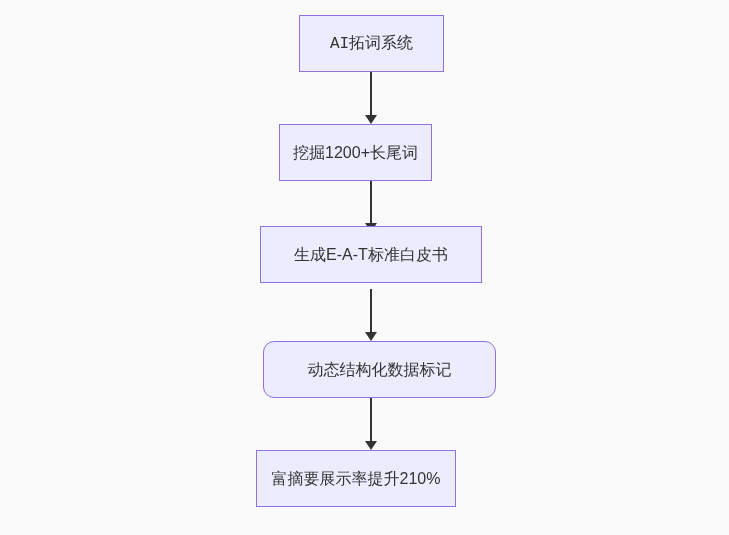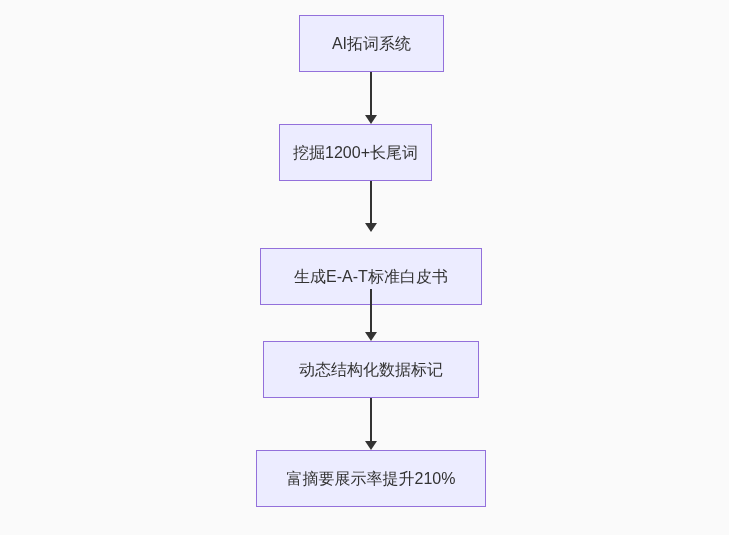--- a/index.html
+++ b/index.html
@@ -26,25 +26,25 @@
     color: #333333;
     font-size: 16px;
     line-height: 1;
     display: flex;
     align-items: center;
     justify-content: center;
     text-align: center;
     white-space: nowrap;
     height: 57px;
   }
-  .node-a { left: 299px; top: 15px;  width: 145px; }
+  .node-a { left: 299px; top: 15px;  width: 145px; font-family: Liberation Mono, monospace; }
   .node-b { left: 279px; top: 124px; width: 153px; }
-  .node-c { left: 260px; top: 248px; width: 222px; }
-  .node-d { left: 263px; top: 341px; width: 216px; }
-  .node-e { left: 256px; top: 450px; width: 230px; text-align: right; }
+  .node-c { left: 260px; top: 226px; width: 222px; }
+  .node-d { left: 263px; top: 341px; width: 233px; border-radius: 11px; }
+  .node-e { left: 256px; top: 450px; width: 200px; text-align: right; }
 
   .arrow {
     position: absolute;
     left: 371px;
     width: 14px;
     transform: translateX(-50%);
   }
   .arrow-1 { top: 72px;  height: 52px; }
   .arrow-2 { top: 181px; height: 51px; }
   .arrow-3 { top: 289px; height: 52px; }

